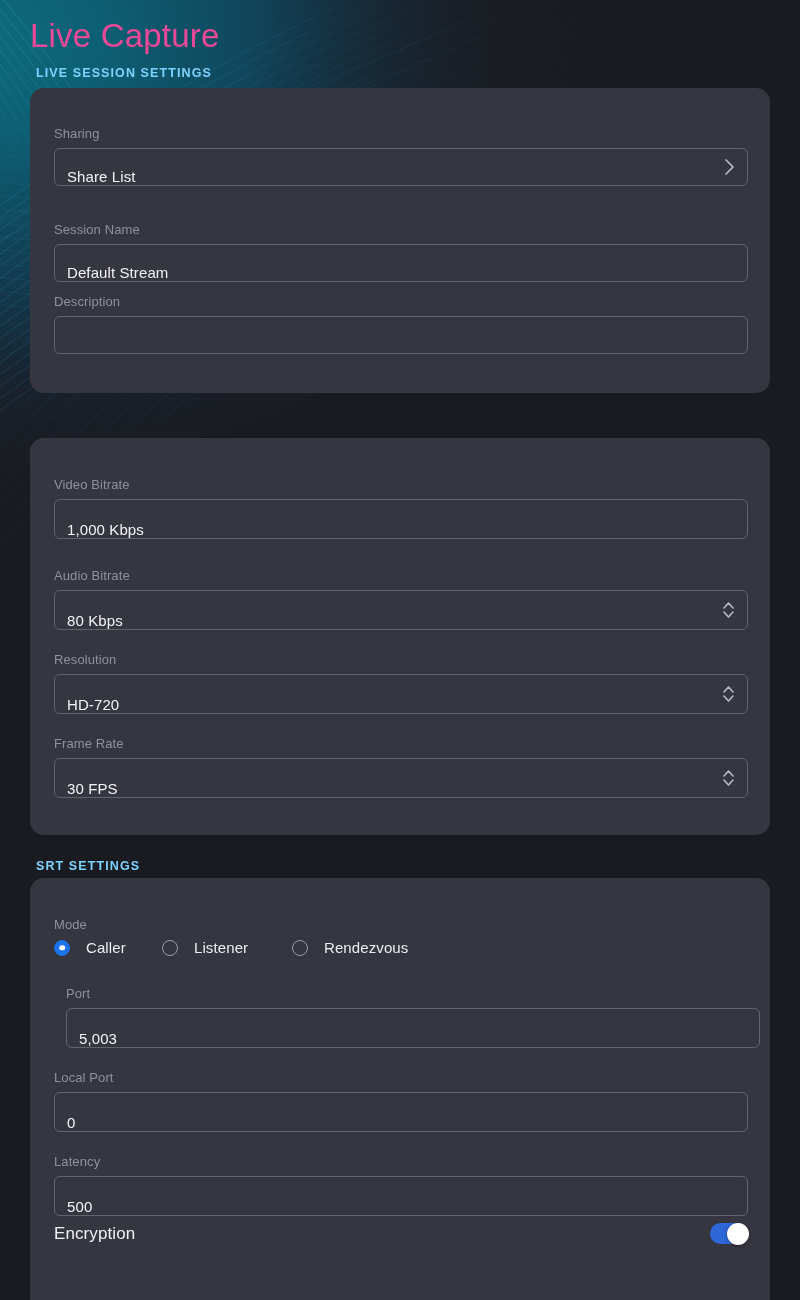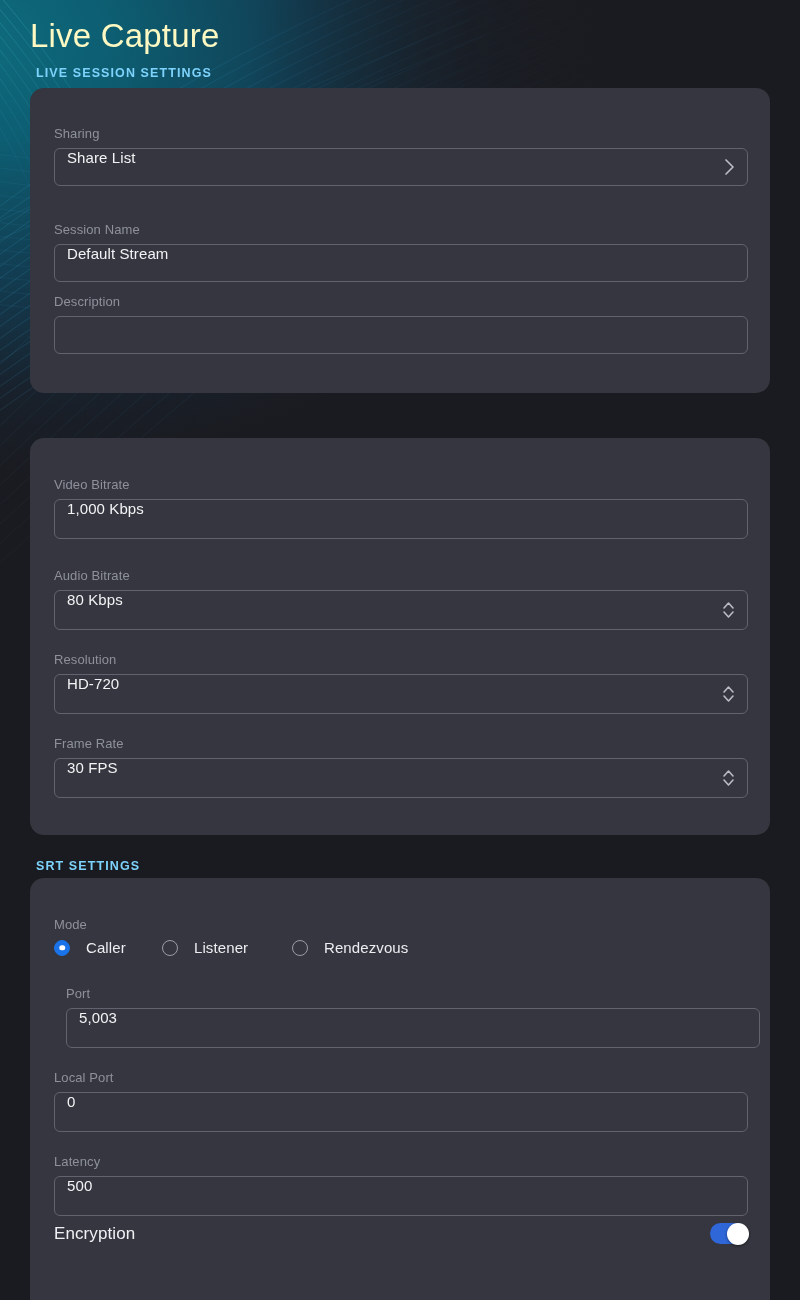--- a/index.html
+++ b/index.html
@@ -55,21 +55,21 @@
   .header {
     position: absolute;
     left: 0; top: 0;
     width: 800px;
     padding: 14px 0 0 30px;
     z-index: 5;
   }
   .page-title {
     font-size: 33px;
     font-weight: 300;
-    color: #fef9c3;
+    color: #ec4899;
     letter-spacing: 0.2px;
     line-height: 44px;
   }
   .section-label {
     font-size: 12.5px;
     font-weight: 700;
     letter-spacing: 1.1px;
     color: #7dd3fc;
     text-transform: uppercase;
     line-height: 18px;
@@ -105,21 +105,21 @@
   }
 
   .field-box {
     position: relative;
     width: 694px;
     height: 38px;
     background: #35363f;
     border: 1px solid #61636e;
     border-radius: 6px;
     display: flex;
-    align-items: flex-start;
+    align-items: flex-end;
     padding: 0 12px;
   }
   .field-box.tall { height: 40px; }
 
   .field-value {
     font-size: 15px;
     color: #f2f3f5;
     letter-spacing: 0.1px;
     flex: 1;
     white-space: nowrap;

